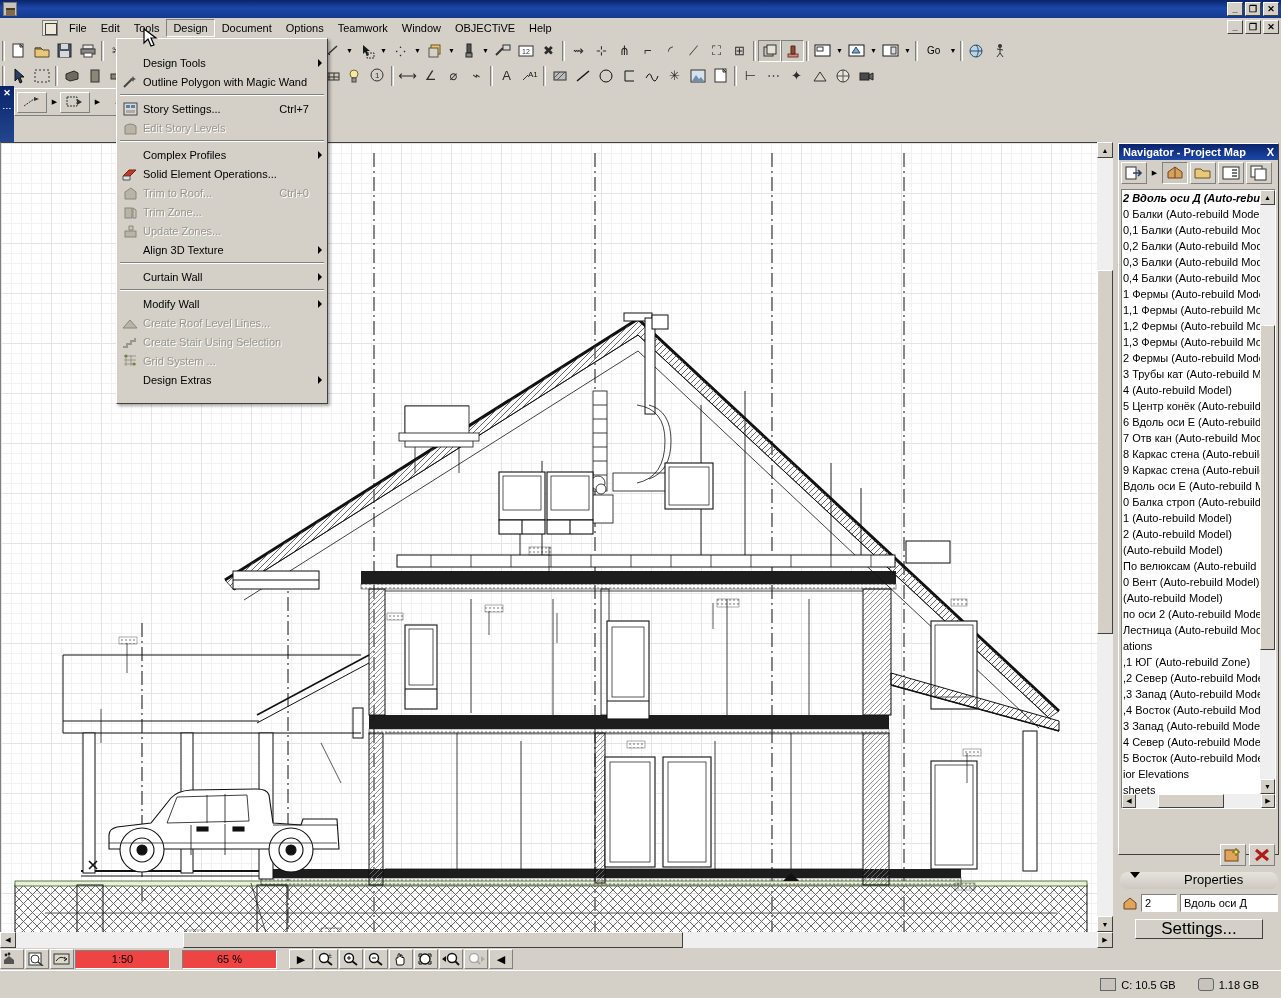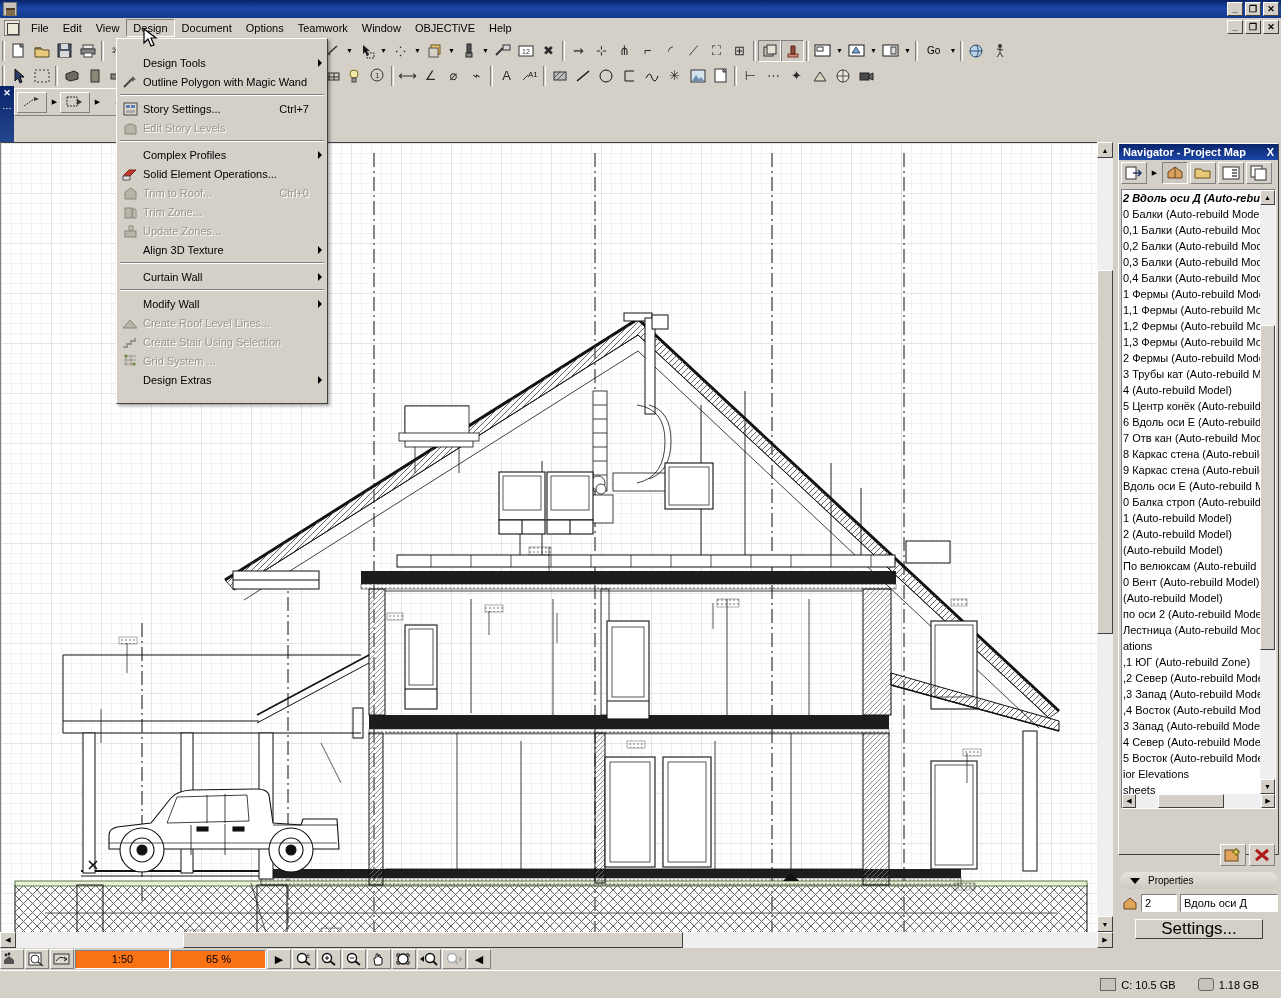--- a/index.html
+++ b/index.html
@@ -36,20 +36,21 @@
     border: 1px solid; border-color: #fff #404040 #404040 #fff;
     font-size: 9px; line-height: 12px; text-align: center; color: #000;
     font-family: "Liberation Sans", sans-serif; font-weight: bold;
   }
 
   
   .menubar {
     position: absolute; left: 0; top: 18px; width: 1281px; height: 20px;
     background: #d4d0c8; display: flex; align-items: center;
     border-bottom: 1px solid #d4d0c8;
+    padding-left: 38px;
   }
   .menubar .mdi-icon {
     width: 16px; height: 16px; margin: 0 4px 0 4px; flex: 0 0 auto;
     border: 1px solid #808080; background: #ece9d8; position: relative;
   }
   .menubar .mdi-icon:before {
     content:''; position:absolute; left:2px; top:2px; width:10px; height:10px;
     border:1px solid #404040;
   }
   .menu-item {
@@ -193,23 +194,23 @@
   .nav-actions { position:absolute; right: 3px; top: 700px; display:flex; gap:3px; }
   .nav-act {
     width: 26px; height: 22px; background:#d4d0c8;
     border: 1px solid; border-color:#fff #808080 #808080 #fff;
     display:flex; align-items:center; justify-content:center; font-size:13px;
   }
   .props {
     position: absolute; left: 1120px; top: 872px; width: 158px; height: 96px;
     background: #d4d0c8;
   }
-  .props-hdr { display:flex; align-items:center; height: 17px;
+  .props-hdr { display:flex; height: 17px;
                background: linear-gradient(to bottom,#e6e3dc,#cdc9c1);
-               border-radius: 8px; padding-left: 10px; font-size:10px; }
+               border-radius: 8px; padding-left: 10px; font-size:13px;gap:36px; }
   .props-hdr .tri { width:0;height:0;border-left:5px solid transparent;
                     border-right:5px solid transparent;border-top:6px solid #000; margin-right:8px;}
   .props-row { display:flex; align-items:center; margin-top:5px; gap:3px; padding-left:2px;}
   .props-row .homeicon { width:16px;height:14px; flex:0 0 auto; display:flex;align-items:center;justify-content:center;}
   .fld { height: 18px; background:#fff; border:1px solid; border-color:#808080 #fff #fff #808080;
          font-size:11px; line-height:16px; padding-left:3px; overflow:hidden; white-space:nowrap;}
   .fld.num { width: 36px; }
   .fld.name { flex: 1 1 auto; }
   .settings-btn {
     margin: 7px auto 0 auto; width: 128px; height: 20px; background:#d4d0c8;
@@ -217,24 +218,24 @@
     display:flex; align-items:center; justify-content:center; font-size:17px;
   }
 
   
   .statusbar {
     position: absolute; left: 0; top: 948px; width: 1281px; height: 22px;
     background: #d4d0c8; display:flex; align-items:center;
   }
   .sb-tool { width: 24px; height: 20px; display:flex; align-items:center; justify-content:center;
              border:1px solid; border-color:#fff #808080 #808080 #fff; margin-right:1px; }
-  .sb-field { height: 19px; min-width: 62px; background:#f97316;
+  .sb-field { height: 19px; min-width: 62px; background:#ef4444;
               border:1px solid; border-color:#808080 #fff #fff #808080;
               display:flex; align-items:center; justify-content:center; font-size:11px;
-              margin-right: 1px; }
+              margin-right: 12px; }
   .sysbar {
     position: absolute; left: 0; top: 970px; width: 1281px; height: 28px;
     background: #d4d0c8; border-top: 1px solid #fff;
     display:flex; align-items:center; justify-content:flex-end;text-align:right;
   }
   .sys-item { display:flex; align-items:center; gap:5px; font-size:11px; margin-right: 22px; }
   .sys-box { width: 16px; height: 13px; border:1px solid #666; background:#c8c4bc; }
   .sys-box.round { border-radius:3px; }
   .bottom-edge { position:absolute; left:0; top:996px; width:1281px; height:2px; background:#d4d0c8; }
 
@@ -252,21 +253,21 @@
       <span class="wbtn">_</span>
       <span class="wbtn">❐</span>
       <span class="wbtn">✕</span>
     </span>
   </div>
 
   <div class="menubar">
     <span class="mdi-icon"></span>
     <span class="menu-item">File</span>
     <span class="menu-item">Edit</span>
-    <span class="menu-item">View</span>
+    <span class="menu-item">Tools</span>
     <span class="menu-item open">Design</span>
     <span class="menu-item">Document</span>
     <span class="menu-item">Options</span>
     <span class="menu-item">Teamwork</span>
     <span class="menu-item">Window</span>
     <span class="menu-item">OBJECTiVE</span>
     <span class="menu-item">Help</span>
     <span class="wbtns2">
       <span class="wbtn">_</span>
       <span class="wbtn">❐</span>

